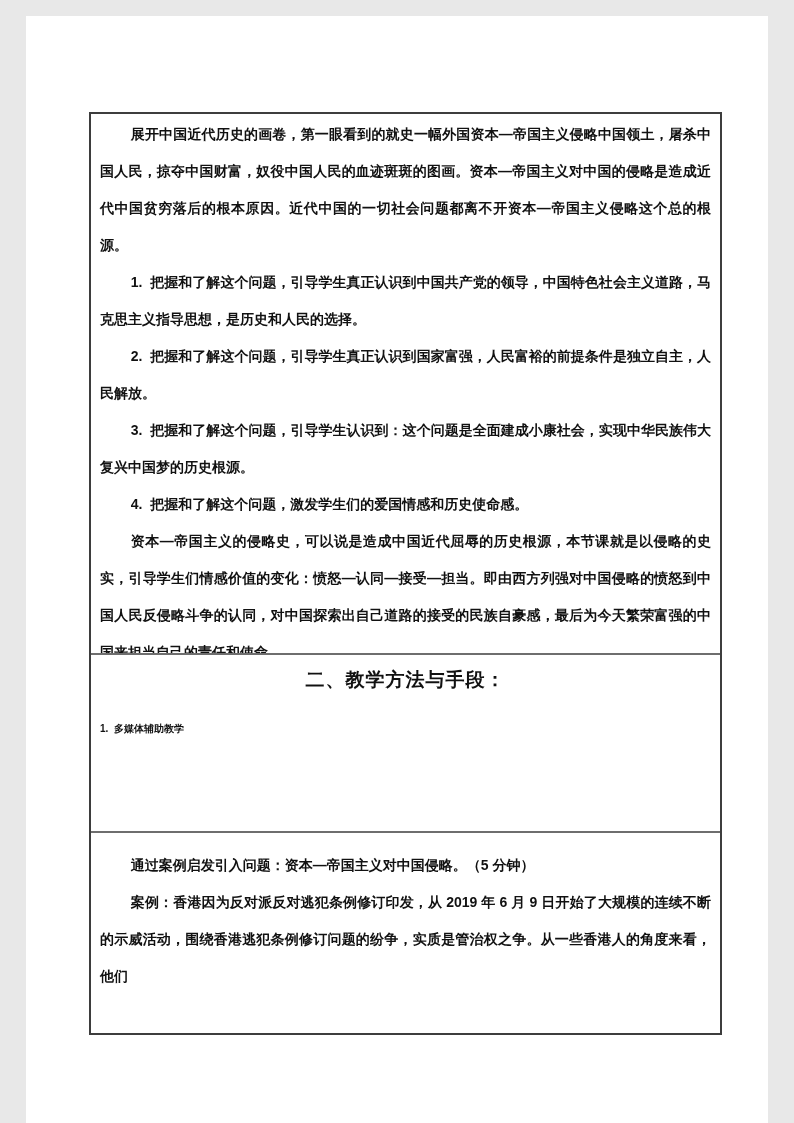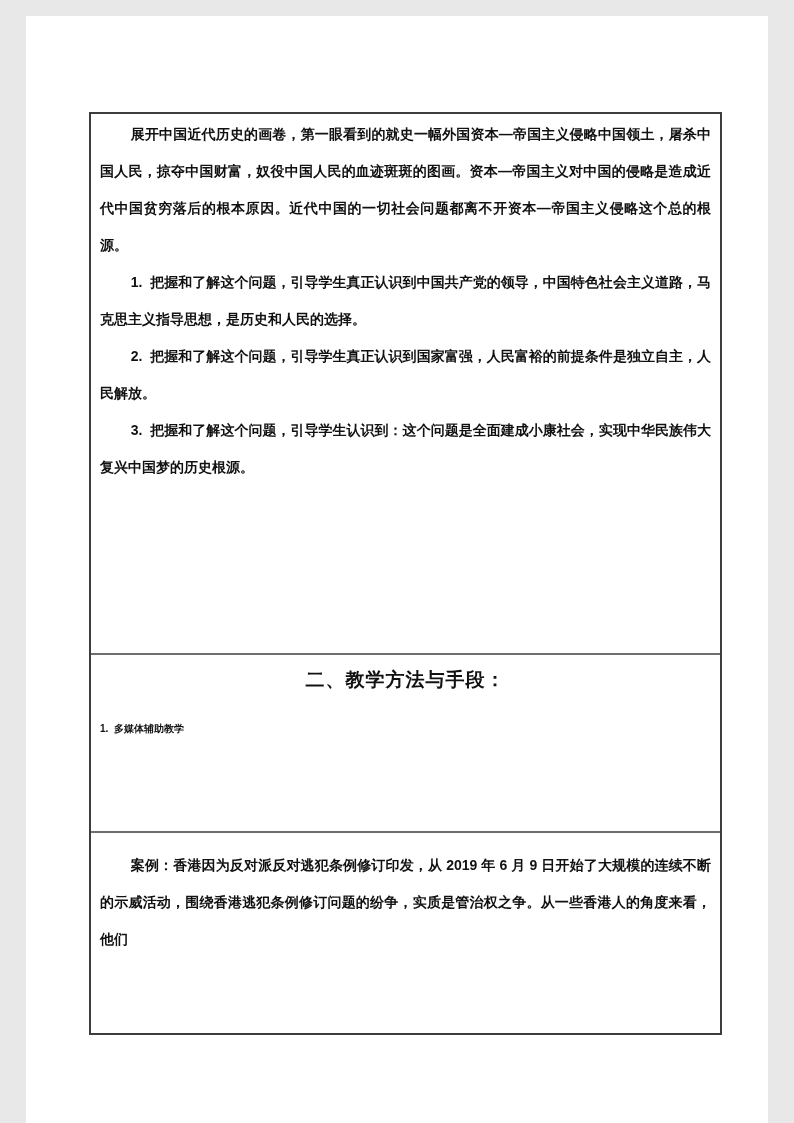--- a/index.html
+++ b/index.html
@@ -68,30 +68,33 @@
 
 <div class="page">
   <div class="doc-table">
 
     <div class="cell cell-overview">
       <div class="overview-paras">
           <p class="body-p">展开中国近代历史的画卷，第一眼看到的就史一幅外国资本—帝国主义侵略中国领土，屠杀中国人民，掠夺中国财富，奴役中国人民的血迹斑斑的图画。资本—帝国主义对中国的侵略是造成近代中国贫穷落后的根本原因。近代中国的一切社会问题都离不开资本—帝国主义侵略这个总的根源。</p>
           <p class="body-p">1.  把握和了解这个问题，引导学生真正认识到中国共产党的领导，中国特色社会主义道路，马克思主义指导思想，是历史和人民的选择。</p>
           <p class="body-p">2.  把握和了解这个问题，引导学生真正认识到国家富强，人民富裕的前提条件是独立自主，人民解放。</p>
           <p class="body-p">3.  把握和了解这个问题，引导学生认识到：这个问题是全面建成小康社会，实现中华民族伟大复兴中国梦的历史根源。</p>
+          <p class="body-p">4.  把握和了解这个问题，激发学生们的爱国情感和历史使命感。</p>
+          <p class="body-p">资本—帝国主义的侵略史，可以说是造成中国近代屈辱的历史根源，本节课就是以侵略的史实，引导学生们情感价值的变化：愤怒—认同—接受—担当。即由西方列强对中国侵略的愤怒到中国人民反侵略斗争的认同，对中国探索出自己道路的接受的民族自豪感，最后为今天繁荣富强的中国来担当自己的责任和使命，</p>
         </div>
     </div>
 
     <div class="cell cell-methods">
       <h2 class="sec-title">二、教学方法与手段：</h2>
       <div class="methods-list">
           <p class="method-item">1.  多媒体辅助教学</p>
         </div>
     </div>
 
     <div class="cell cell-design">
       <div class="design-paras">
+          <p class="body-p">通过案例启发引入问题：资本—帝国主义对中国侵略。（5 分钟）</p>
           <p class="body-p">案例：香港因为反对派反对逃犯条例修订印发，从 2019 年 6 月 9 日开始了大规模的连续不断的示威活动，围绕香港逃犯条例修订问题的纷争，实质是管治权之争。从一些香港人的角度来看，他们</p>
         </div>
     </div>
 
   </div>
 </div>
 
 </body></html>

